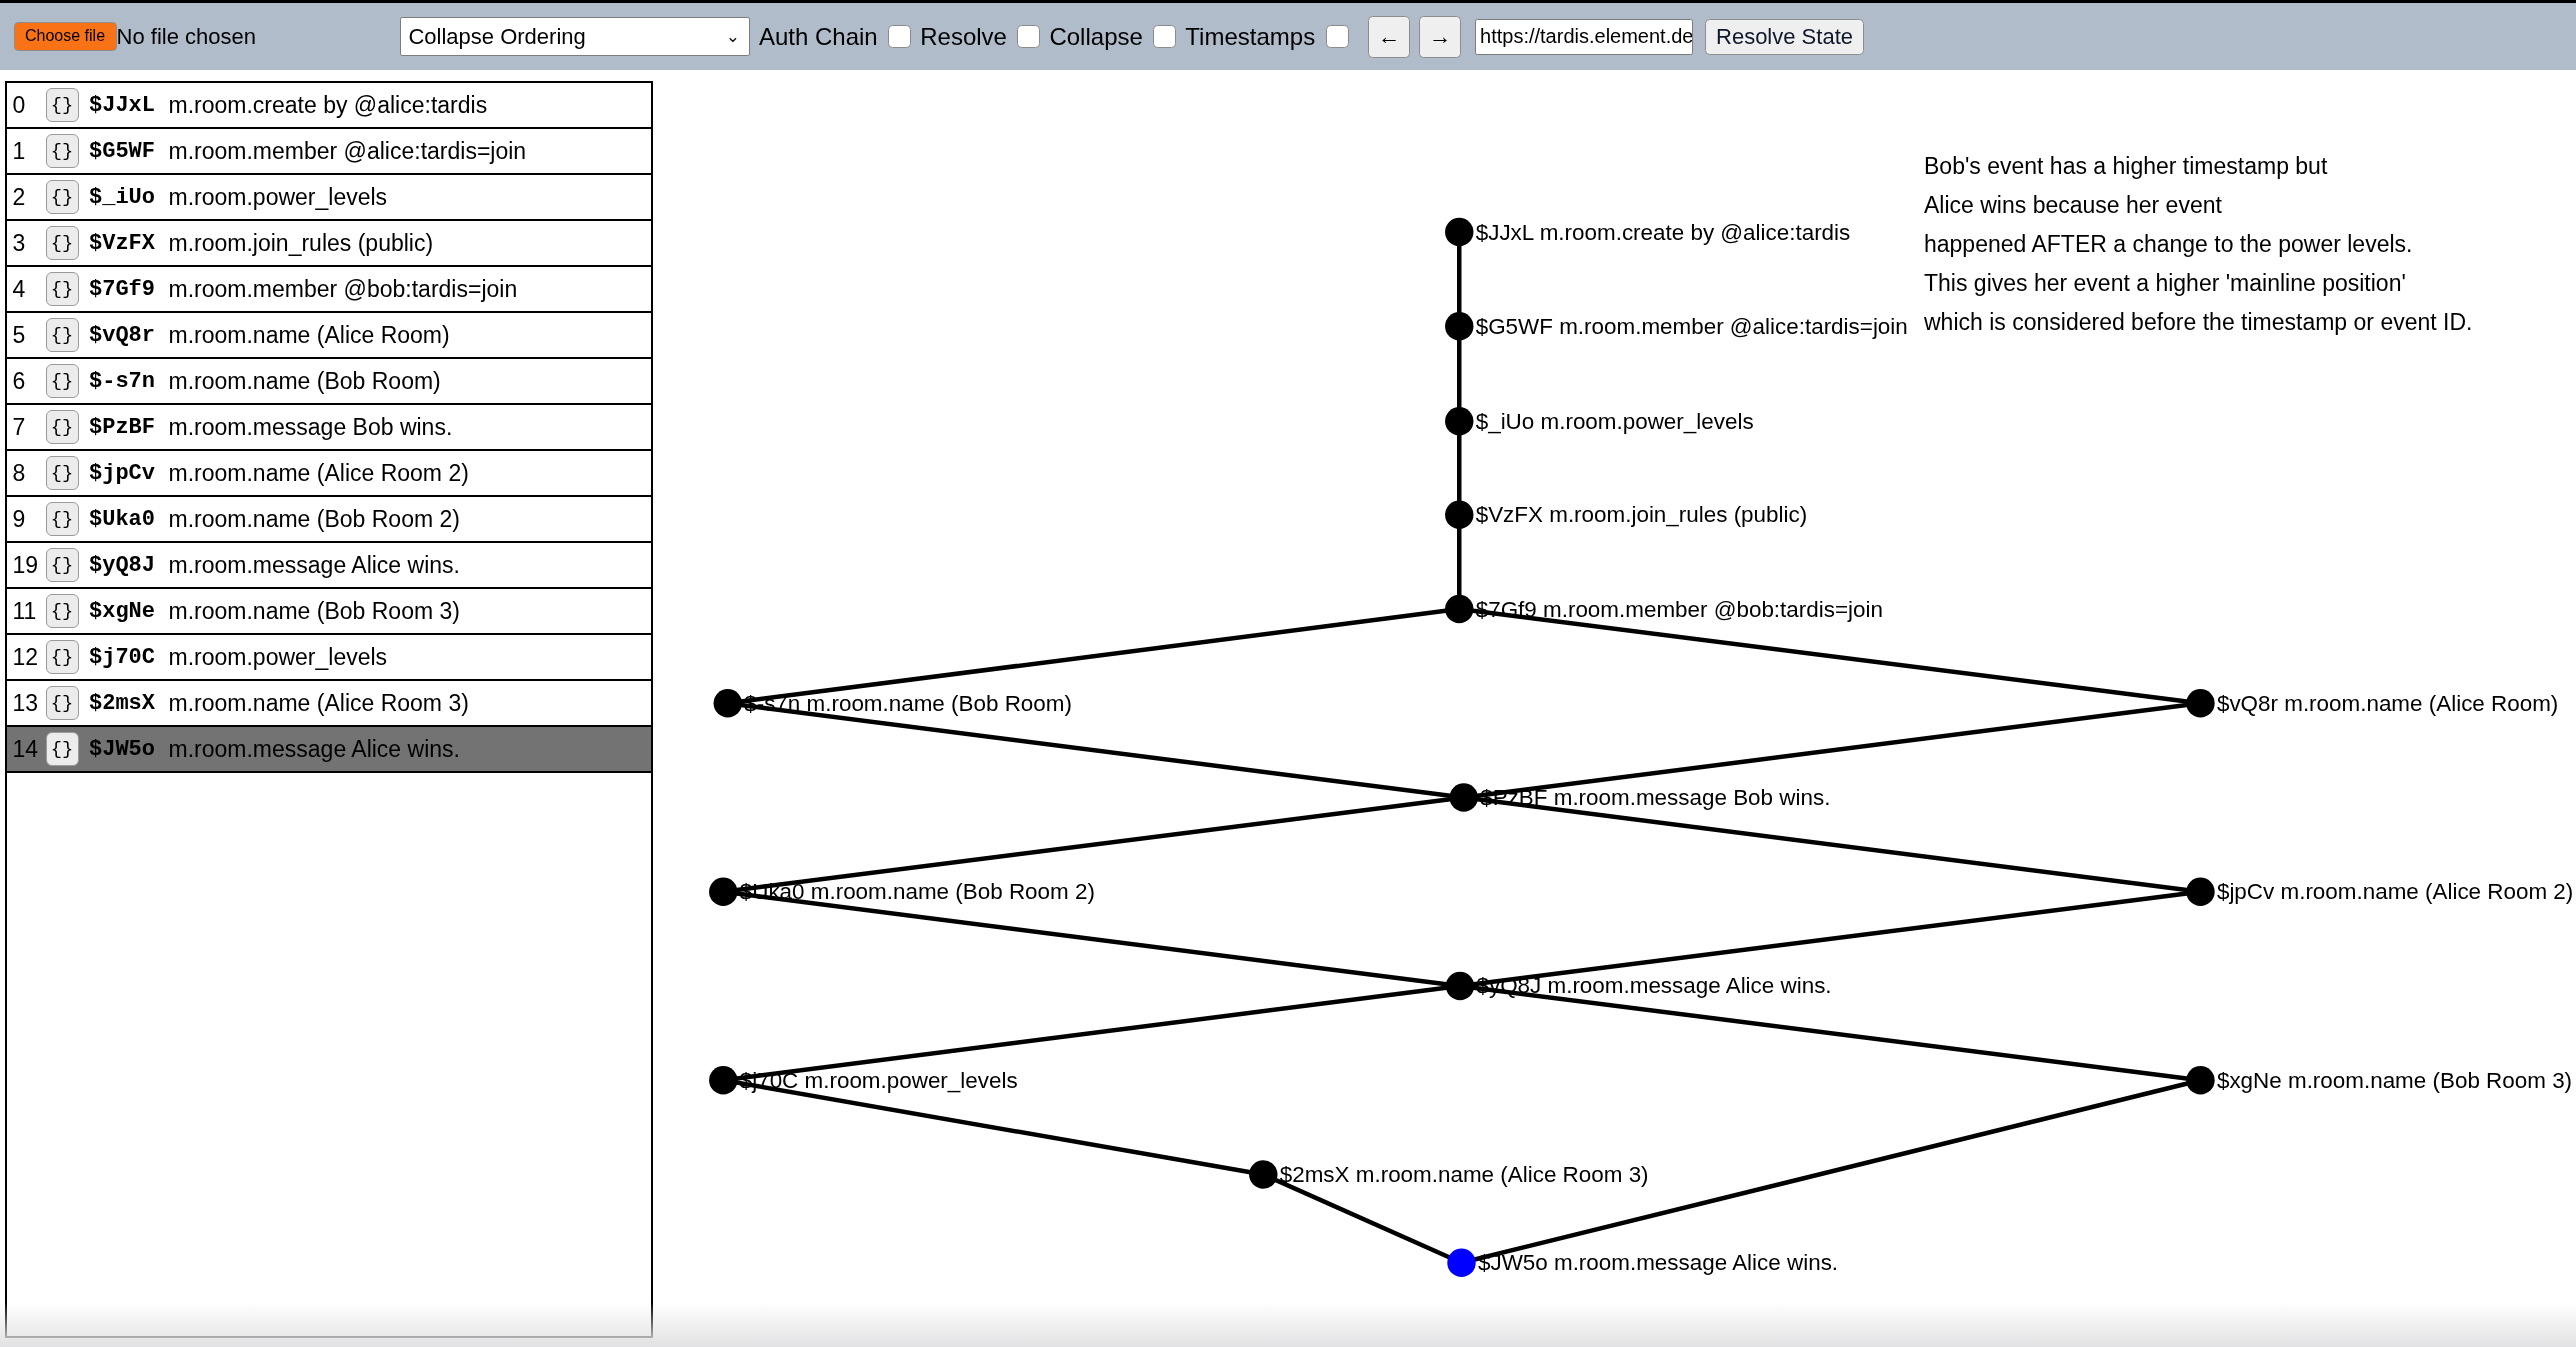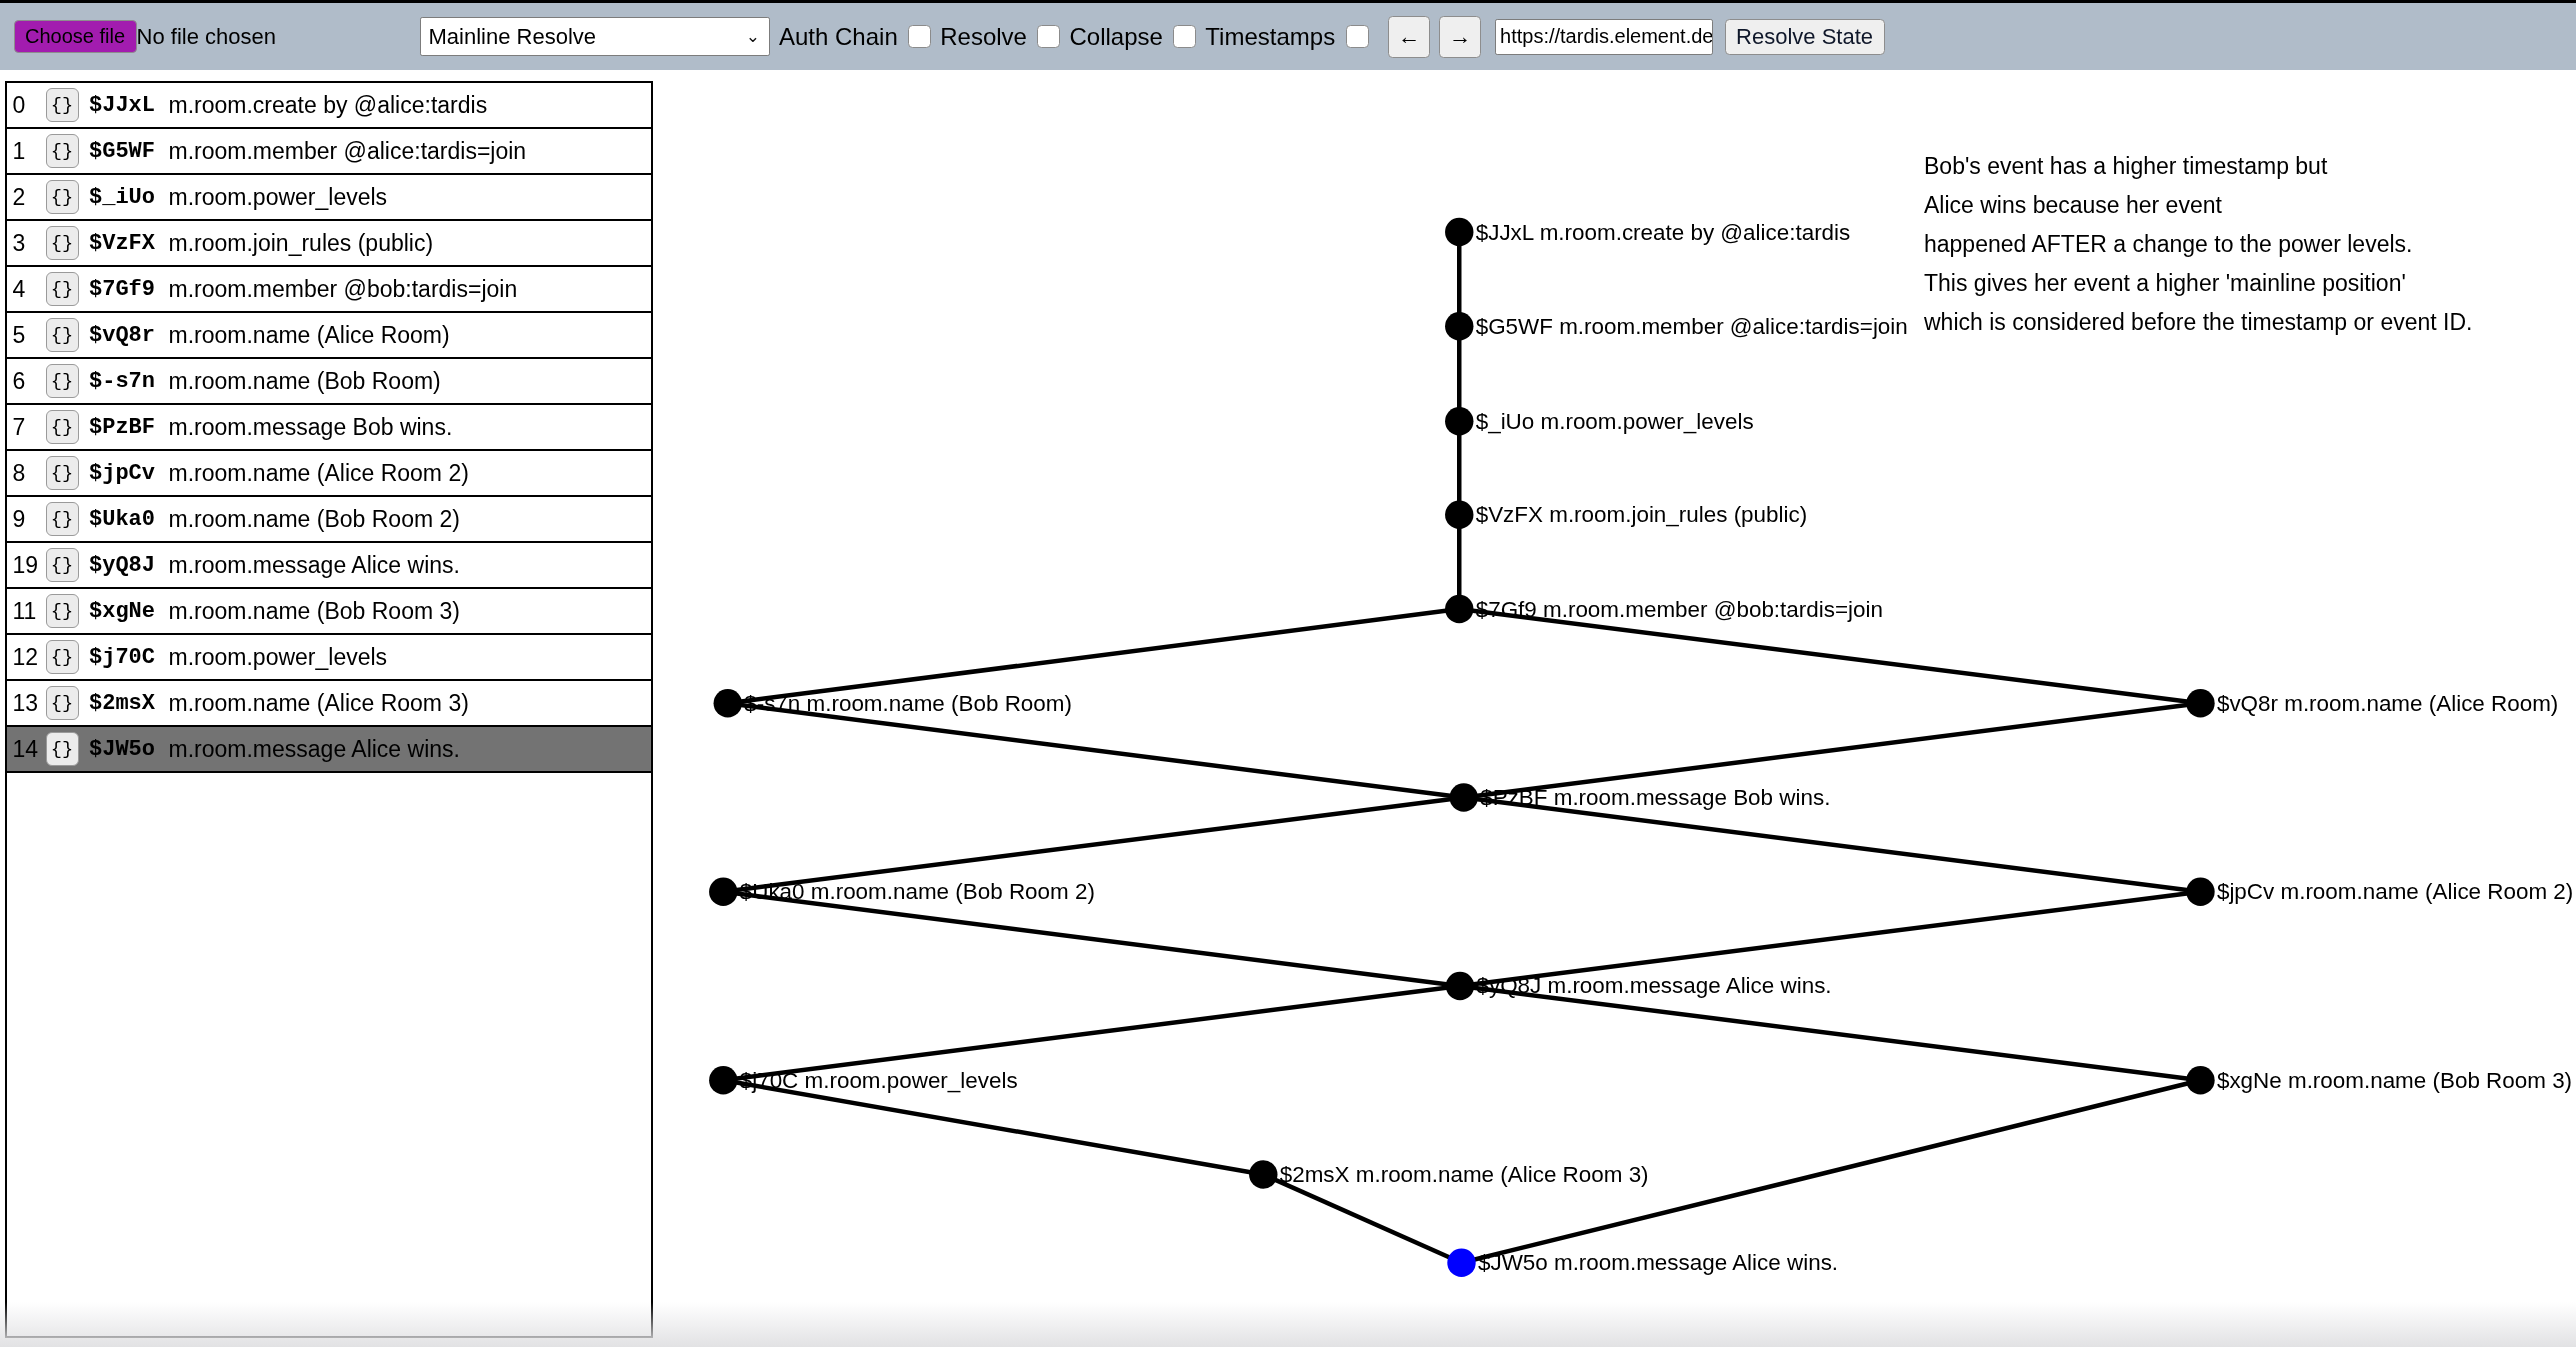--- a/index.html
+++ b/index.html
@@ -22,22 +22,22 @@
     border-top: 3.7px solid #000000;
     box-sizing: border-box;
     display: flex;
     align-items: center;
     padding-left: 13.5px;
     gap: 0px;
     white-space: nowrap;
   }
   .tb-filebtn {
     font-family: "Liberation Sans", sans-serif;
-    font-size: 20px;
-    background: #a21caf;
+    font-size: 16px;
+    background: #f97316;
     border: 1.5px solid #8d8d8d;
     border-radius: 4.5px;
     padding: 5.2px 10.5px 6px 10.5px;
     color: #000;
     line-height: 1;
   }
   .tb-filename {
     font-size: 22px;
     color: #000;
   }
@@ -209,21 +209,21 @@
   }
 </style>
 </head>
 <body>
 
 <div id="toolbar">
   <div class="tb-filebtn">Choose file</div>
   <div class="tb-filename">No file chosen</div>
 
   <div class="tb-select">
-    <span>Mainline Resolve</span>
+    <span>Collapse Ordering</span>
     <span class="caret">⌄</span>
   </div>
 
   <div class="tb-label">Auth Chain</div>
   <div class="tb-check"></div>
 
   <div class="tb-label">Resolve</div>
   <div class="tb-check"></div>
 
   <div class="tb-label">Collapse</div>

